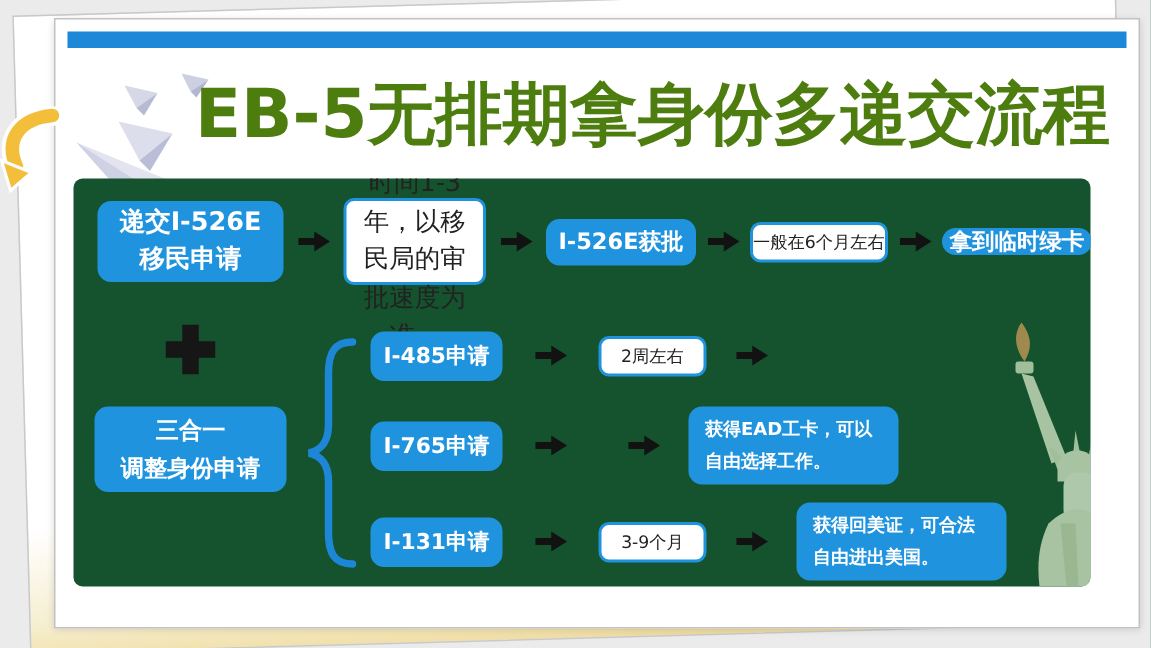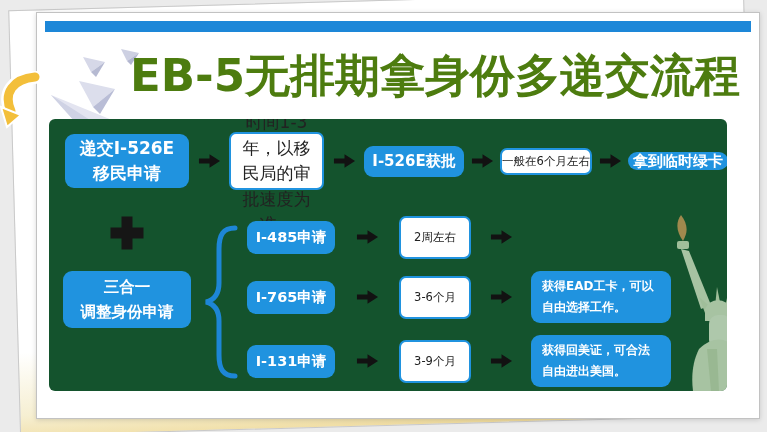--- a/index.html
+++ b/index.html
@@ -47,21 +47,21 @@
   .b-green{width:100px;height:18px;font-size:15px;}
   .aw40{flex:0 0 40px;} .aw36{flex:0 0 36px;} .aw64{flex:0 0 64px;} .aw60{flex:0 0 60px;}
 
   .plus{position:absolute;left:60px;top:96px;width:36px;height:36px;}
   .b-group{position:absolute;left:14px;top:152px;width:128px;height:57px;font-size:15.5px;line-height:1.55;}
   .brace{position:absolute;left:152px;top:104px;width:40px;height:158px;}
 
   .subrow{left:198px;height:52px;}
   .sr-a{top:92px;} .sr-b{top:152px;} .sr-c{top:216px;}
   .b-app{width:88px;height:33px;font-size:14.5px;}
-  .b-dur{width:72px;height:43px;font-size:11.5px;}
+  .b-dur{width:72px;height:27px;font-size:11.5px;}
   .resultbox{background:#2093df;color:#fff;border-radius:9px;font-weight:bold;font-size:12px;
              line-height:1.75;padding:5px 11px;width:140px;box-sizing:border-box;
              word-break:break-all;text-align:left;}
 </style>
 </head>
 <body>
 
 <div class="stage">
 
   <div class="back-card"></div>
@@ -168,21 +168,20 @@
         </div>
       </div>
 
       <div class="frow subrow sr-b">
         <div class="bluebox b-app">I-765申请</div>
         <div class="arrow aw64">
           <svg width="23" height="16" viewBox="0 0 24 16">
               <path d="M1 5.5 h11 V1 L23 8 L12 15 V10.5 H1 Z" fill="#121212"></path>
             </svg>
         </div>
-        <div class="whitebox b-dur">3-6个月</div>
         <div class="arrow aw60">
           <svg width="23" height="16" viewBox="0 0 24 16">
               <path d="M1 5.5 h11 V1 L23 8 L12 15 V10.5 H1 Z" fill="#121212"></path>
             </svg>
         </div>
         <div class="resultbox">获得EAD工卡，可以自由选择工作。</div>
       </div>
 
       <div class="frow subrow sr-c">
         <div class="bluebox b-app">I-131申请</div>

